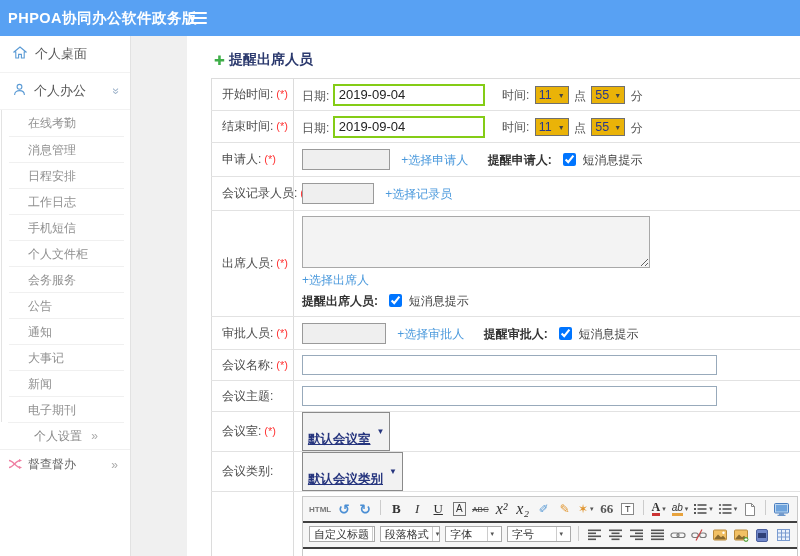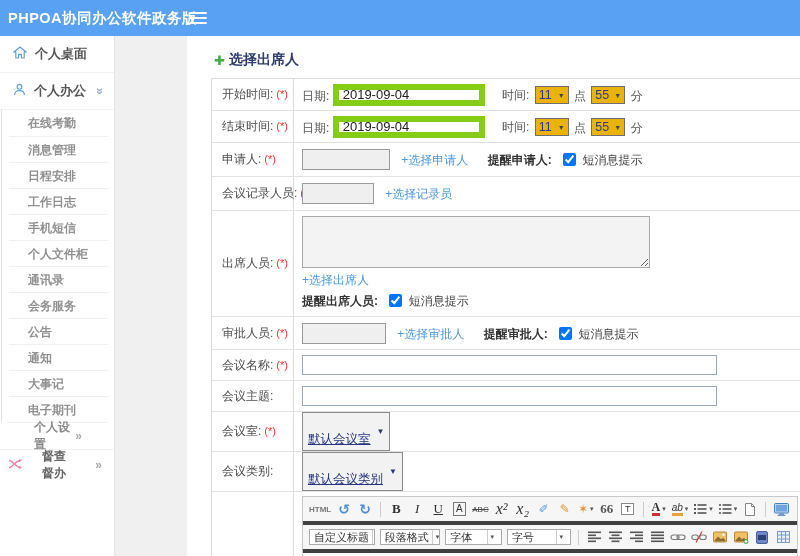--- a/index.html
+++ b/index.html
@@ -7,72 +7,72 @@
   body { font-family:"Liberation Sans","DejaVu Sans",sans-serif; font-size:12px; color:#333; background:#f0f0f0; }
   .page { position:relative; width:800px; height:556px; background:#f0f0f0; overflow:hidden; }
 
   
   .hdr { position:absolute; top:0; left:0; width:800px; height:36px; background:#58a1f3; z-index:5; }
   .hdr .title { position:absolute; left:8px; top:0; line-height:36px; color:#fff; font-size:14.5px; font-weight:bold; letter-spacing:.5px; }
   .burger { position:absolute; left:190px; top:12px; width:17px; height:13px; cursor:pointer; }
   .burger i { display:block; height:2px; background:#fff; margin-bottom:3px; border-radius:1px; }
 
   
-  .side { position:absolute; top:36px; left:0; bottom:0; width:115px; background:#fff; border-right:1px solid #e2e2e2;font-weight:bold; }
+  .side { position:absolute; top:36px; left:0; bottom:0; width:131px; background:#fff; border-right:1px solid #e2e2e2; }
   .side-top { display:flex; align-items:center; gap:8px; height:37px; padding:0 10px 0 13px; color:#555; font-size:13px; border-bottom:1px solid #f2f2f2; cursor:pointer; }
   .side-top .grow { flex:1; }
   .chev-down { color:#9ab0c8; font-size:12px; transform:rotate(90deg); display:inline-block; }
   .chev-right { color:#aaa; font-size:12px; }
   .submenu { border-left:1px solid #e3e3e3; margin-left:1px; }
   .sub-item { height:26px; line-height:26px; padding-left:19px; margin:0 6px 0 7px; color:#909090; font-size:12px; border-top:1px solid #f0f0f0; cursor:pointer; white-space:nowrap; }
   .sub-item:first-child { border-top:none; }
   .settings { display:flex; align-items:center; justify-content:space-between; height:27px; padding:0 26px 0 26px; margin:0 6px 0 8px; color:#8a8a8a; border-top:1px solid #f0f0f0; cursor:pointer; }
-  .supervise { display:flex; align-items:center; gap:20px; height:30px; padding:0 12px 0 8px; color:#666; border-top:1px solid #f0f0f0; cursor:pointer; }
+  .supervise { display:flex; align-items:center; gap:6px; height:30px; padding:0 12px 0 8px; color:#666; border-top:1px solid #f0f0f0; cursor:pointer; }
   .supervise .grow { flex:1; }
 
   
   .main { position:absolute; top:36px; left:187px; right:0; bottom:0; background:#fff; overflow:hidden; }
   .page-title { display:flex; align-items:center; gap:4px; padding:15px 0 9px 27px; }
   .page-title .plus { color:#3fae49; font-size:13px; font-weight:bold; }
   .page-title h1 { font-size:14px; font-weight:bold; color:#2c3a6e; }
 
   table.form { border-collapse:collapse; margin-left:24px; width:620px; table-layout:fixed; background:#fff; border-top:1px solid #dcdcdc; border-left:1px solid #dcdcdc; }
   col.c1 { width:82px; }
   td { border-bottom:1px solid #e2e2e2; vertical-align:middle; }
   td.lbl { border-right:1px solid #dcdcdc; padding-left:10px; color:#4d4d4d; font-size:12px; white-space:nowrap; }
   td.fld { padding-left:8px; }
   tr.h32{height:32px} tr.h34{height:34px} tr.h90{height:90px} tr.h33{height:33px} tr.h31{height:31px}
   .req { color:#f33; font-style:normal; margin-left:3px; font-size:11px; }
   .inl { color:#555; }
   .tlab { margin-left:14px; }
-  .date-input { width:152px; height:22px; border:6px solid #84cc16; padding:0 4px; font-size:13px; color:#222; font-family:inherit; }
+  .date-input { width:152px; height:22px; border:2px solid #84cc16; padding:0 4px; font-size:13px; color:#222; font-family:inherit; }
   .mini-select { display:inline-flex; align-items:center; border:1px solid #6f6f6f; background:#eab308; padding:1px 3px; margin:0 2px; cursor:pointer; }
   .mini-select b { font-weight:400; color:#2b3a8c; font-size:12.5px; min-width:15px; }
   .arr { font-style:normal; font-size:7px; color:#444; margin-left:4px; }
   .unit { color:#555; }
   .gray-input { height:21px; border:1px solid #9a9a9a; background:#efefef; }
   .w88{width:88px} .w72{width:72px} .w84{width:84px}
   a.lnk { color:#4a99dc; text-decoration:none; margin-left:8px; cursor:pointer; }
   .remind { font-weight:bold; color:#333; margin-left:16px; }
   .cb { margin-left:8px; vertical-align:-2px; }
   .smslab { color:#444; margin-left:3px; }
   .att-box { padding:5px 0 6px; }
   .att-box textarea { display:block; width:348px; height:52px; background:#f3f3f3; border:1px solid #a8a8a8; resize:both; }
   .att-box .lnk { display:inline-block; margin:4px 0 0 0; }
   .att-box .remline { margin-top:4px; }
   .att-box .remind { margin-left:0; }
   .wide-input { width:415px; height:20px; border:1px solid #98aabb; padding:0 3px; font-size:12px; }
   .big-select { display:inline-flex; align-items:center; border:1px solid #8a8a8a; background:#f2f2f2; padding:2px 5px; cursor:pointer; }
-  .big-select u { color:#26357e; font-weight:normal; font-size:12.5px;margin-top:16px; }
+  .big-select u { color:#26357e; font-weight:bold; font-size:12.5px;margin-top:16px; }
   .arr2 { font-style:normal; font-size:8px; color:#26357e; margin-left:6px; }
 
   
   tr.ed td { border-bottom:none; }
   .editor { width:496px; border:1px solid #c9c9c9; margin:4px 0 0 0; background:#fff; }
-  .tbar { display:flex; align-items:center; gap:5px; padding:3px 6px; background:#f6f6f6; border-bottom:4px solid #404040; min-height:25px; flex-wrap:nowrap; }
+  .tbar { display:flex; gap:5px; padding:3px 6px; background:#f6f6f6; border-bottom:2px solid #404040; min-height:25px; flex-wrap:nowrap; }
   .tb-btn { display:inline-flex; align-items:center; justify-content:center; min-width:16px; height:18px; cursor:pointer; color:#333; }
   .tb-sep { width:1px; height:15px; background:#ccc; margin:0 2px; }
   .tb-arr { font-style:normal; font-size:7px; color:#555; margin-left:2px; }
   .k-small{font-size:8px;font-weight:bold;color:#777;}
   .k-blue{color:#4b8fd4;font-size:14px;font-weight:bold;}
   .k-blue2{color:#5b9bd5;font-size:12px;}
   .k-orange{color:#e0952f;font-size:12px;}
   .k-bold{font-weight:bold;font-family:"Liberation Serif",serif;font-size:13px;}
   .k-italic{font-style:italic;font-family:"Liberation Serif",serif;font-size:13px;}
   .k-underline{text-decoration:underline;font-family:"Liberation Serif",serif;font-size:13px;}
@@ -120,25 +120,25 @@
       <span class="grow">个人办公</span>
       <span class="chev-down">»</span>
     </div>
     <nav class="submenu">
         <div class="sub-item">在线考勤</div>
         <div class="sub-item">消息管理</div>
         <div class="sub-item">日程安排</div>
         <div class="sub-item">工作日志</div>
         <div class="sub-item">手机短信</div>
         <div class="sub-item">个人文件柜</div>
-        <div class="sub-item">通讯录</div>
         <div class="sub-item">会务服务</div>
         <div class="sub-item">公告</div>
         <div class="sub-item">通知</div>
         <div class="sub-item">大事记</div>
+        <div class="sub-item">新闻</div>
         <div class="sub-item">电子期刊</div>
       </nav>
     <div class="settings">
       <span>个人设置</span>
       <span class="chev-right">»</span>
     </div>
     <div class="supervise">
       <span>
         <svg width="14" height="10" viewBox="0 0 14 10">
             <g stroke="#ef7fa2" stroke-width="1.4" fill="none">
@@ -150,21 +150,21 @@
           </svg>
       </span>
       <span class="grow">督查督办</span>
       <span class="chev-right">»</span>
     </div>
   </aside>
 
   <main class="main">
     <div class="page-title">
       <span class="plus">✚</span>
-      <h1>选择出席人</h1>
+      <h1>提醒出席人员</h1>
     </div>
 
     <table class="form">
       <colgroup>
           <col class="c1">
           <col>
         </colgroup>
 
       <tbody>
           <tr class="h32">

